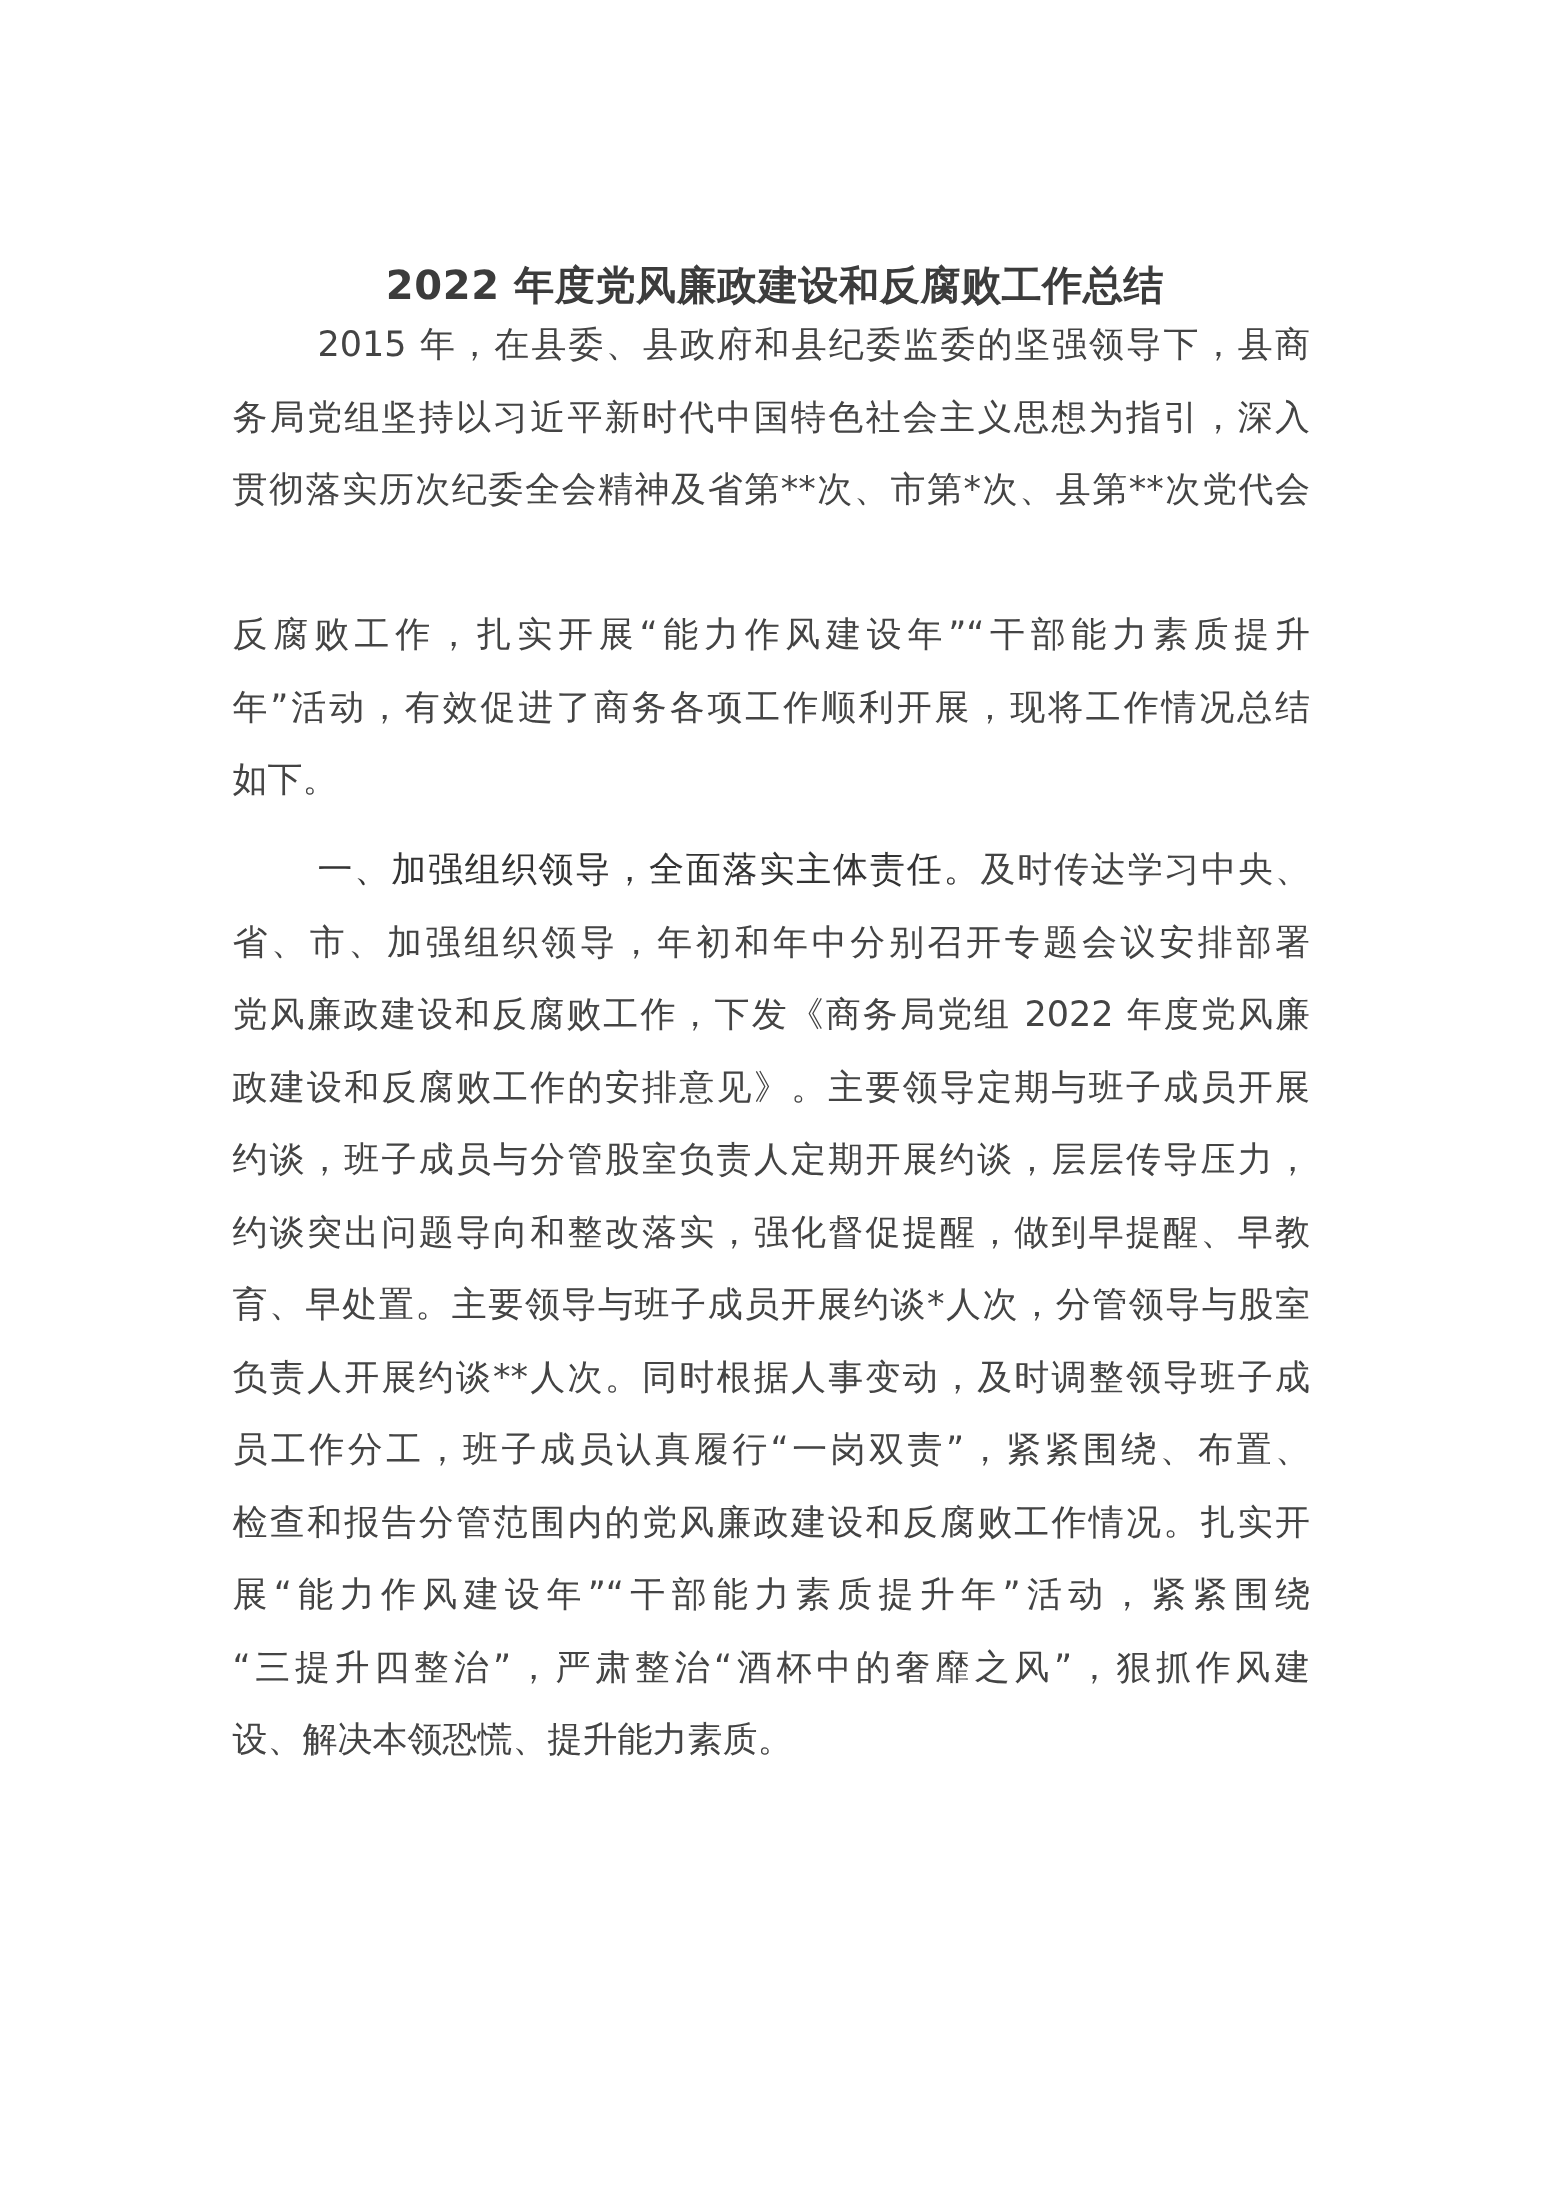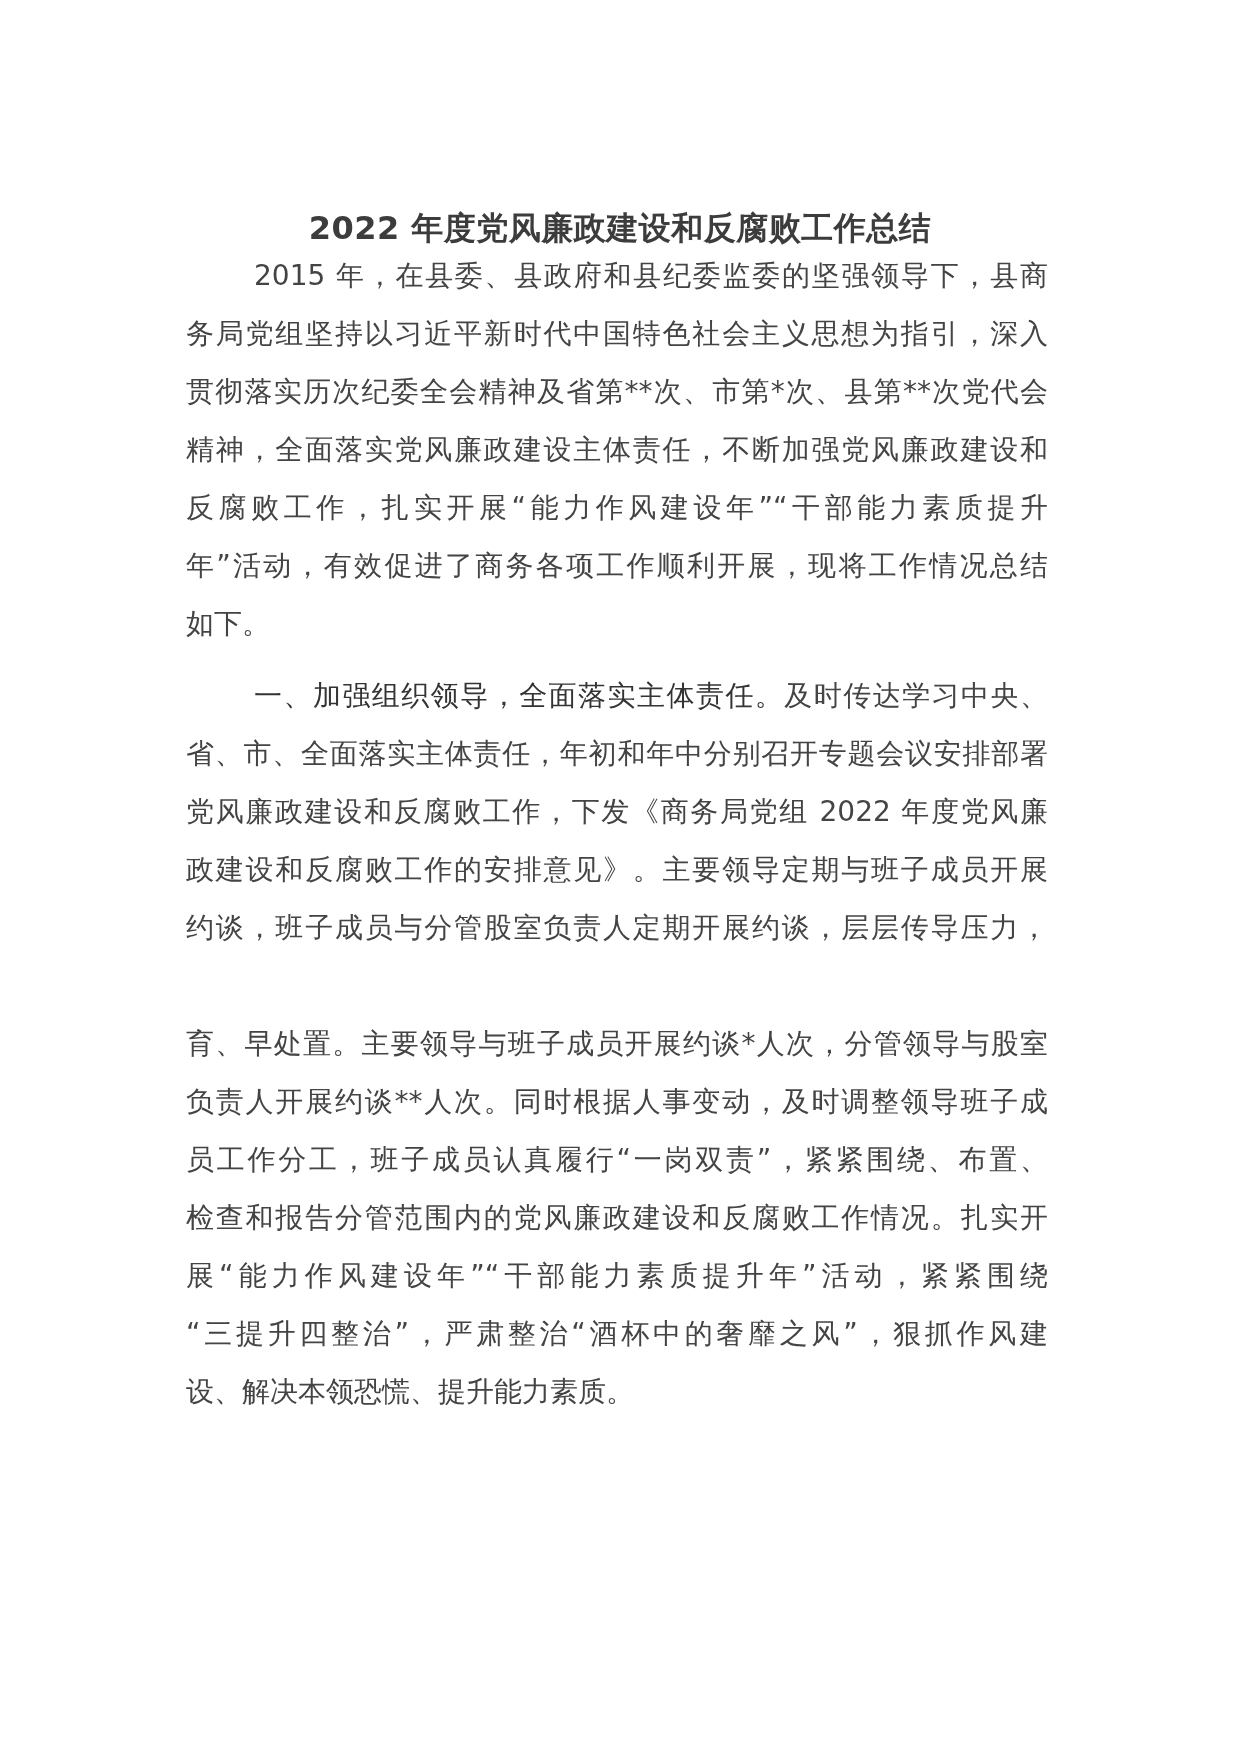--- a/index.html
+++ b/index.html
@@ -25,30 +25,30 @@
 </style>
 </head>
 <body>
 
 <div class="page">
   <div class="title">2022 年度党风廉政建设和反腐败工作总结</div>
 
   <div class="line indent" style="top:256px">2015 年，在县委、县政府和县纪委监委的坚强领导下，县商</div>
   <div class="line" style="top:314px">务局党组坚持以习近平新时代中国特色社会主义思想为指引，深入</div>
   <div class="line" style="top:372px">贯彻落实历次纪委全会精神及省第**次、市第*次、县第**次党代会</div>
-  <div class="line" style="top:430px">精神，全面落实党风廉政建设主体责任，不断加强党风廉政建设和</div>
   <div class="line" style="top:488px">反腐败工作，扎实开展“能力作风建设年”“干部能力素质提升</div>
   <div class="line" style="top:546px">年”活动，有效促进了商务各项工作顺利开展，现将工作情况总结</div>
   <div class="line last" style="top:604px">如下。</div>
 
   <div class="line indent" style="top:676px"><span class="bold">一、加强组织领导，全面落实主体责任。</span><span>及时传达学习中央、</span></div>
-  <div class="line" style="top:734px">省、市、全面落实主体责任，年初和年中分别召开专题会议安排部署</div>
+  <div class="line" style="top:734px">省、市、加强组织领导，年初和年中分别召开专题会议安排部署</div>
   <div class="line" style="top:792px">党风廉政建设和反腐败工作，下发《商务局党组 2022 年度党风廉</div>
   <div class="line" style="top:850px">政建设和反腐败工作的安排意见》。主要领导定期与班子成员开展</div>
   <div class="line" style="top:908px">约谈，班子成员与分管股室负责人定期开展约谈，层层传导压力，</div>
+  <div class="line" style="top:966px">约谈突出问题导向和整改落实，强化督促提醒，做到早提醒、早教</div>
   <div class="line" style="top:1024px">育、早处置。主要领导与班子成员开展约谈*人次，分管领导与股室</div>
   <div class="line" style="top:1082px">负责人开展约谈**人次。同时根据人事变动，及时调整领导班子成</div>
   <div class="line" style="top:1140px">员工作分工，班子成员认真履行“一岗双责”，紧紧围绕、布置、</div>
   <div class="line" style="top:1198px">检查和报告分管范围内的党风廉政建设和反腐败工作情况。扎实开</div>
   <div class="line" style="top:1256px">展“能力作风建设年”“干部能力素质提升年”活动，紧紧围绕</div>
   <div class="line" style="top:1314px">“三提升四整治”，严肃整治“酒杯中的奢靡之风”，狠抓作风建</div>
   <div class="line last" style="top:1372px">设、解决本领恐慌、提升能力素质。</div>
 </div>
 
 </body></html>

